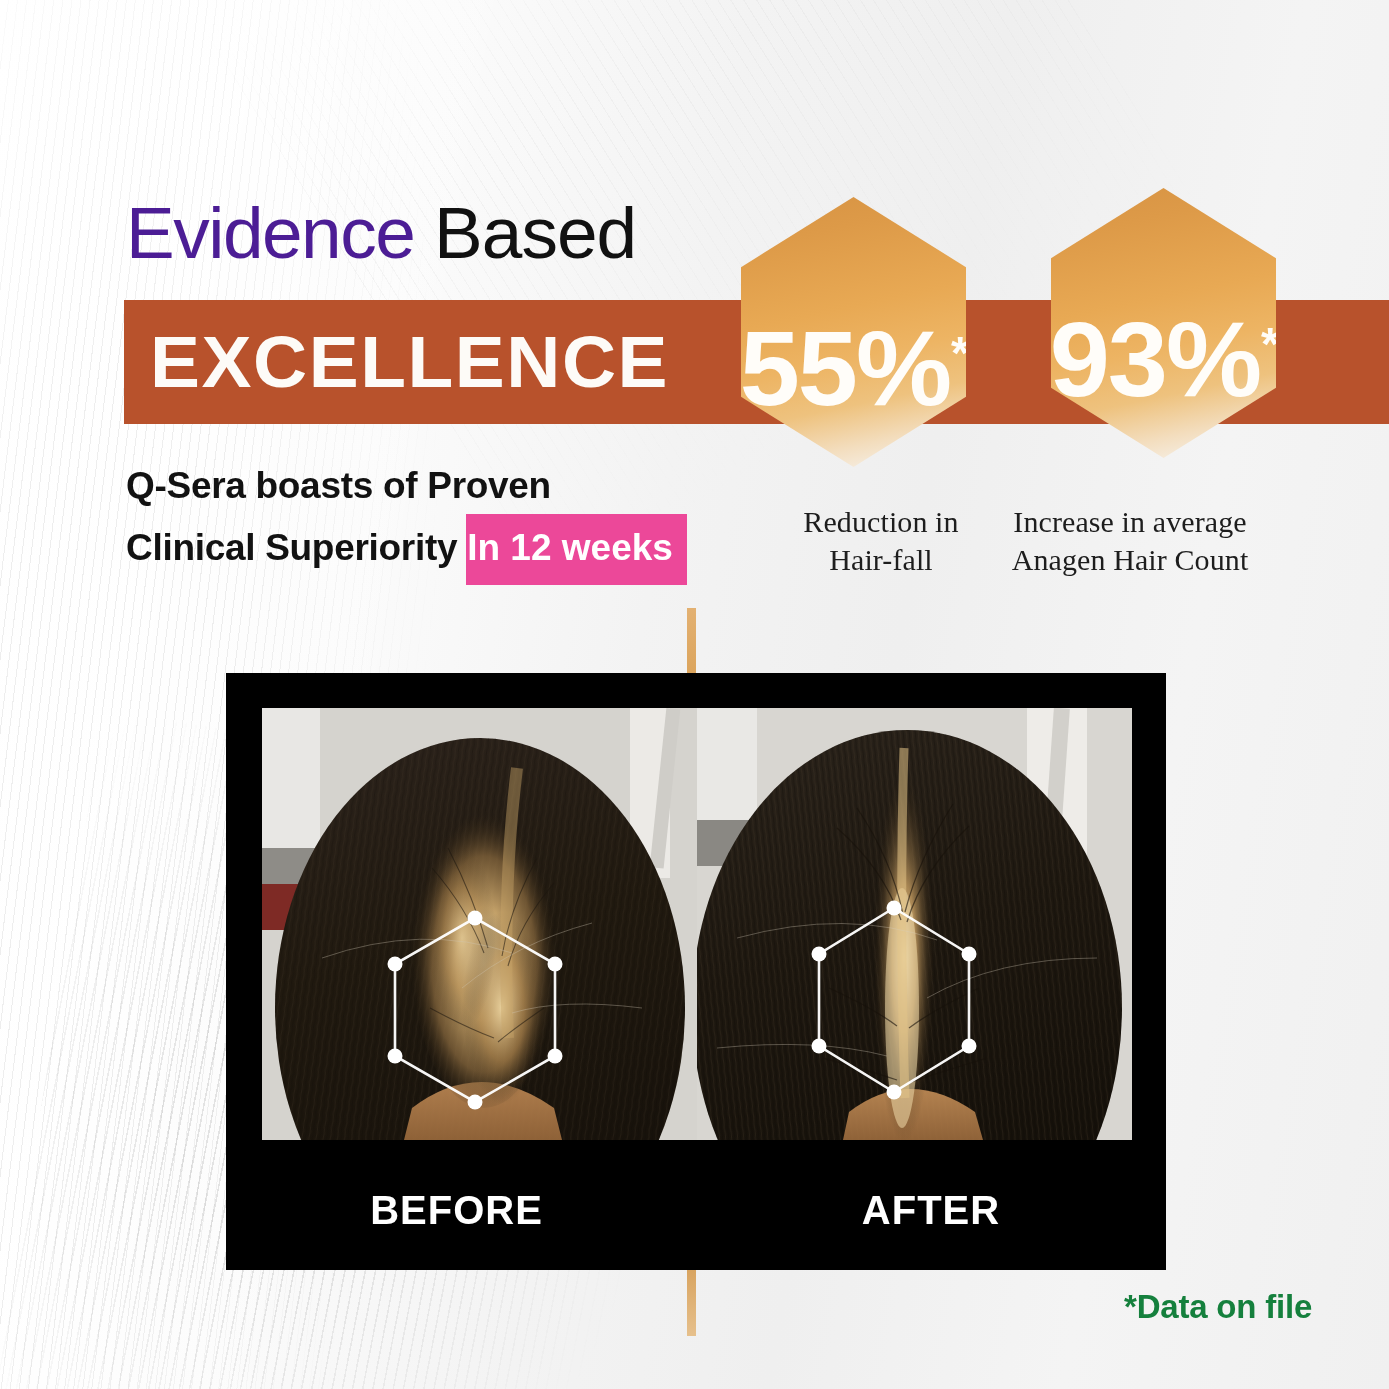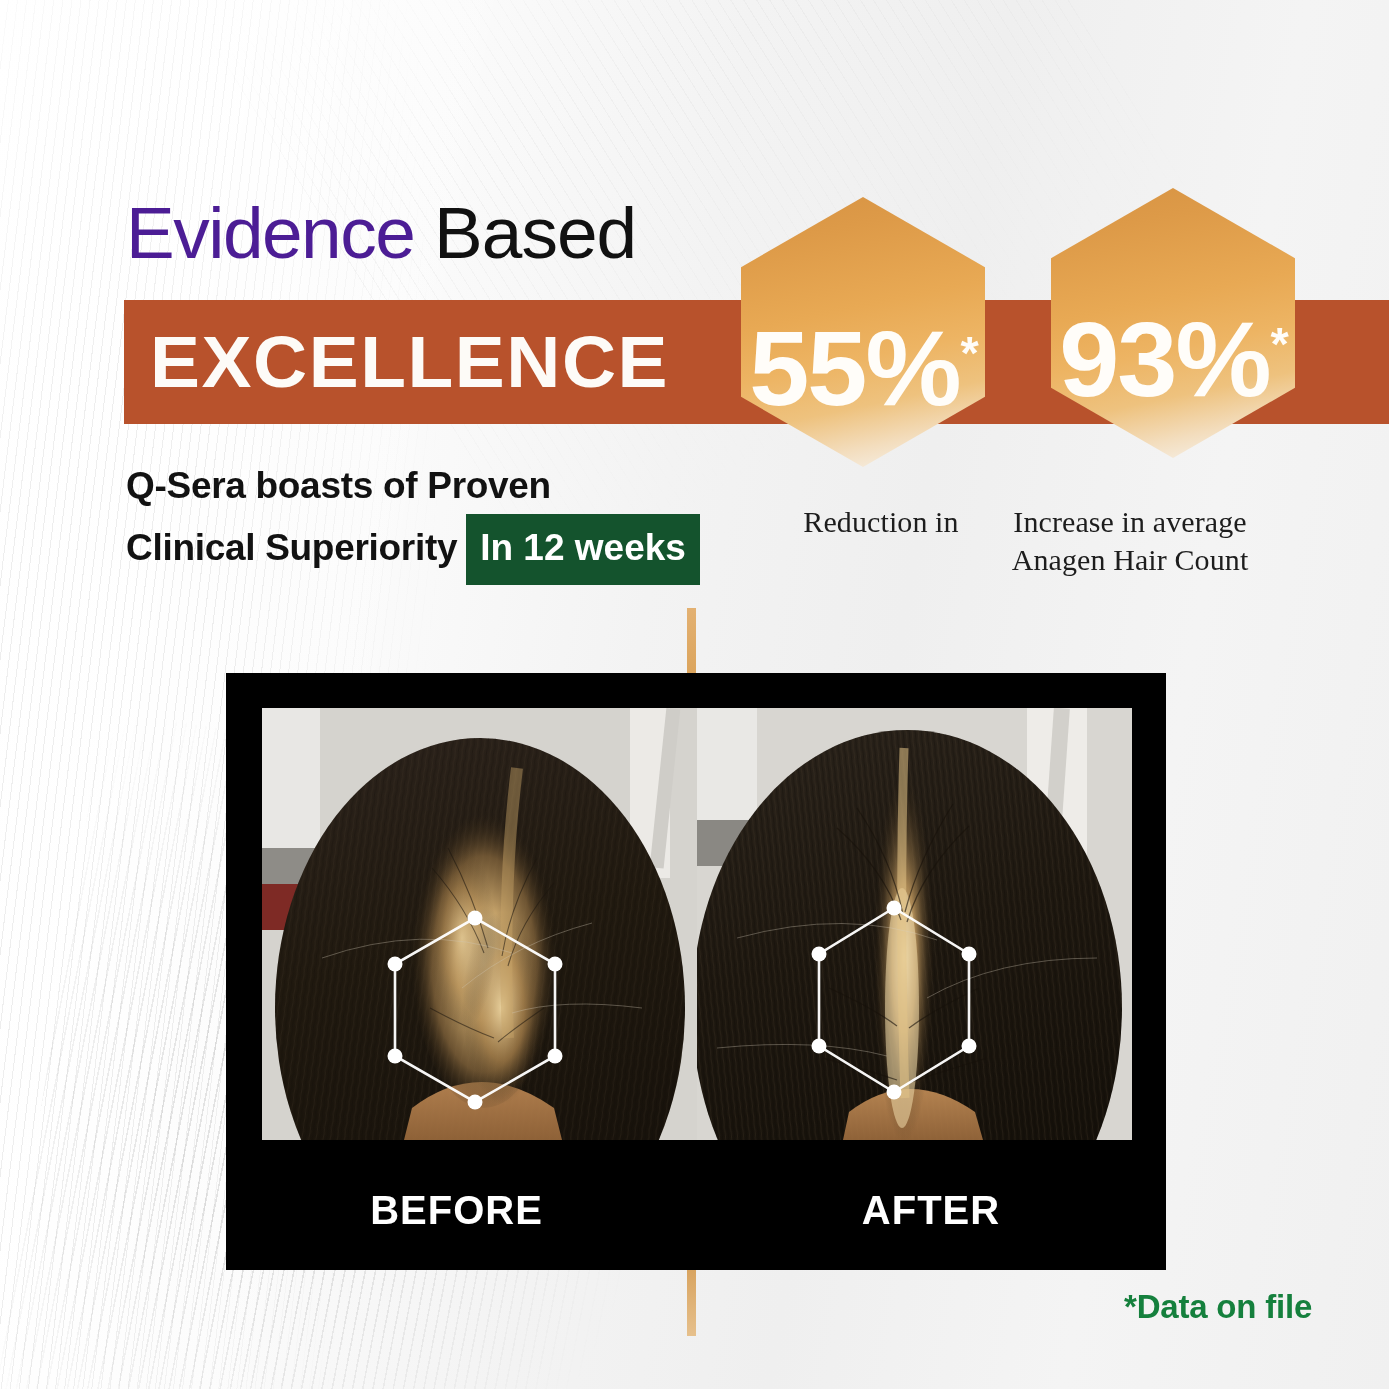--- a/index.html
+++ b/index.html
@@ -58,25 +58,25 @@
   .banner-text{position:absolute;left:150px;top:314px;font-size:72px;line-height:96px;
      font-weight:bold;color:#fdfbf7;letter-spacing:1.5px;
      font-family:"Liberation Sans Narrow","Liberation Sans",sans-serif;
      transform:scaleX(1.04);transform-origin:left center;}
 
   
   .subcopy{position:absolute;left:126px;top:458px;width:620px;
      font-size:37px;line-height:56px;color:#121212;font-weight:bold;letter-spacing:-.3px;
      font-family:"Liberation Sans Narrow","Liberation Sans",sans-serif;}
   .subcopy .line{display:block;white-space:nowrap;}
-  .weeks-badge{display:inline-block;background:#14532d;color:#fff;
-     padding:6px 14px 9px 14px;margin-left:9px;font-weight:bold;letter-spacing:0px;}
-
-  
-  .hex{position:absolute;width:244px;height:270px;
+  .weeks-badge{display:inline-block;background:#ec4899;color:#fff;
+     padding:6px 14px 9px 1px;margin-left:9px;font-weight:bold;letter-spacing:0px;}
+
+  
+  .hex{position:absolute;width:225px;height:270px;
      -webkit-clip-path:polygon(50% 0%, 100% 26%, 100% 74%, 50% 100%, 0% 74%, 0% 26%);
              clip-path:polygon(50% 0%, 100% 26%, 100% 74%, 50% 100%, 0% 74%, 0% 26%);
      background:linear-gradient(168deg,#d79343 0%,#dd9a48 16%,#e8a954 42%,#edb463 58%,#eec27e 73%,#f3ddbd 86%,#f6f0e7 96%,#f3f3f3 100%);}
   .hex-1{left:741px;top:197px;}
   .hex-2{left:1051px;top:188px;}
   .hex-num{position:absolute;width:100%;top:118px;text-align:center;
      font-size:106px;line-height:106px;font-weight:bold;color:#fffdf9;letter-spacing:-2px;
      font-family:"Liberation Sans Narrow","Liberation Sans",sans-serif;
      transform:scaleX(1.02);}
   .hex-num sup{font-size:46px;vertical-align:super;line-height:0;margin-left:1px;}
@@ -137,20 +137,21 @@
     </div>
   </div>
   <div class="hex hex-2">
     <div class="hex-num">
       <span>93%</span><sup>*</sup>
     </div>
   </div>
 
   <div class="stat-label stat-label-1">
     <div>Reduction in</div>
+    <div>Hair-fall</div>
   </div>
   <div class="stat-label stat-label-2">
     <div>Increase in average</div>
     <div>Anagen Hair Count</div>
   </div>
 
   <div class="divider"></div>
 
   <div class="frame"></div>
 

